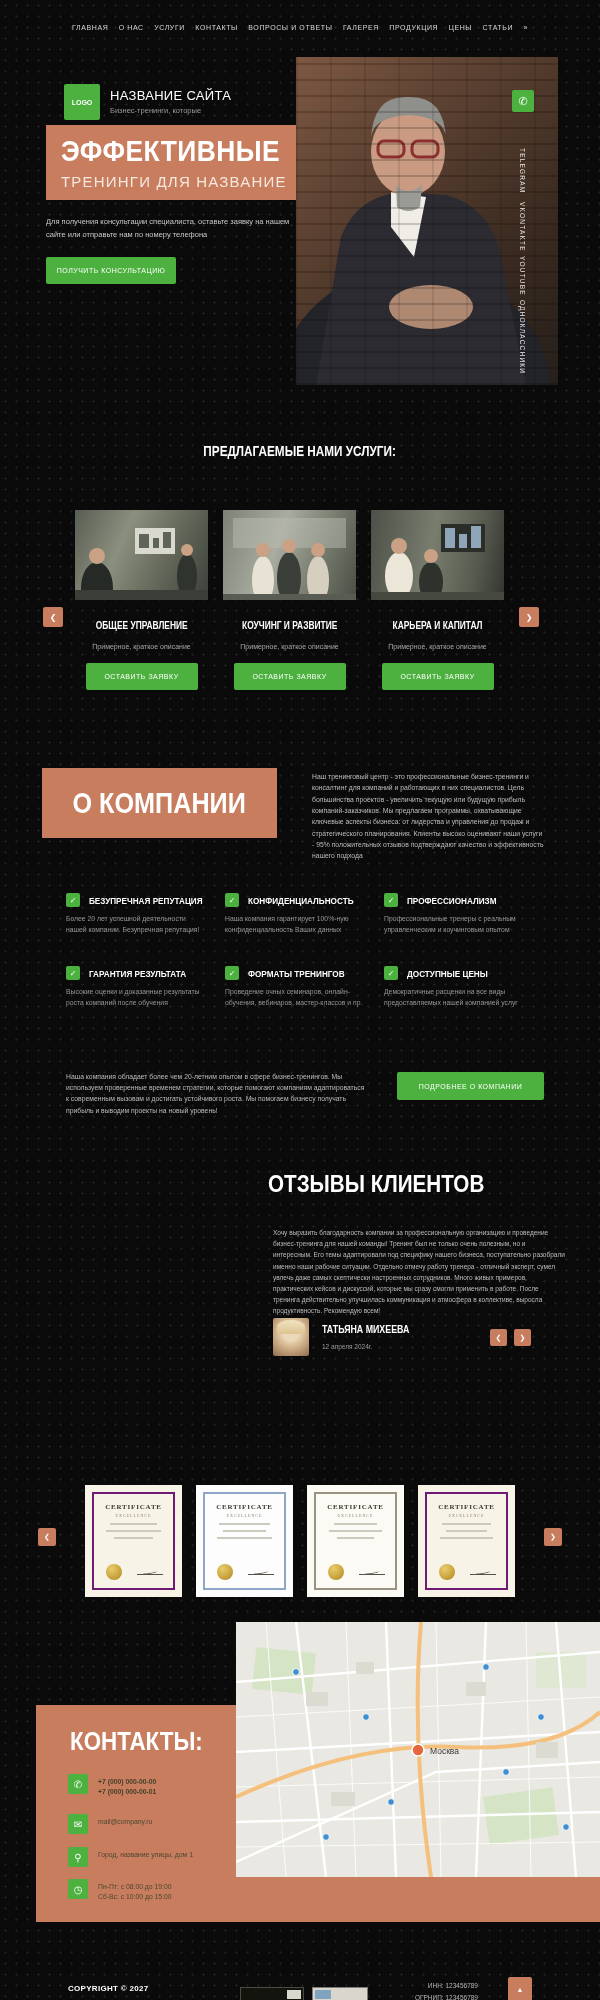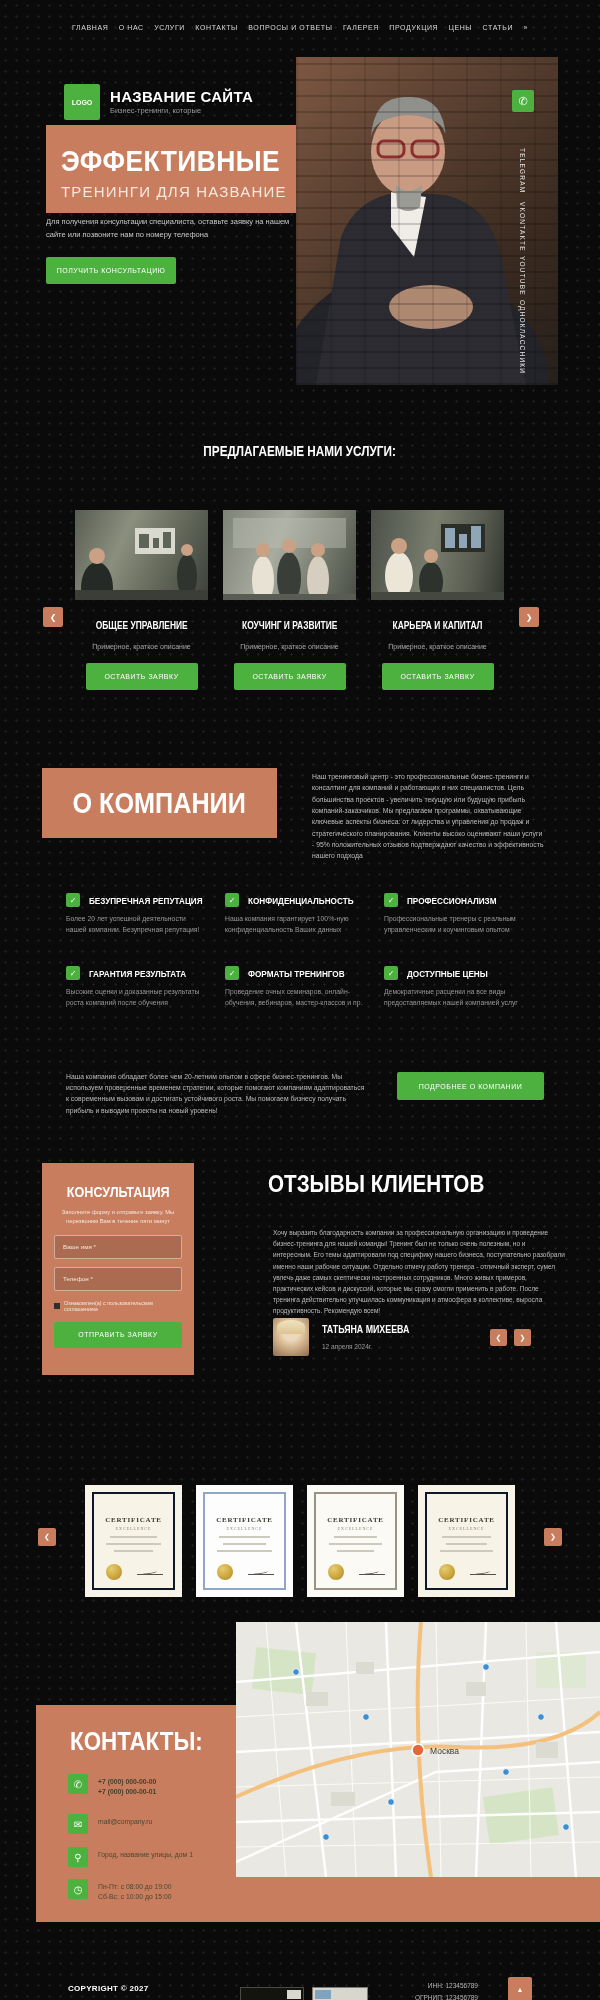--- a/index.html
+++ b/index.html
@@ -11,34 +11,34 @@
   .abs{position:absolute;}
   .cond{transform:scaleX(.84);transform-origin:center;white-space:nowrap;font-weight:800;}
   .cond-l{transform-origin:left center;}
   
   .nav{left:0;top:0;width:600px;height:55px;display:flex;align-items:center;
     justify-content:space-between;padding:0 72px;box-sizing:border-box;}
   .nav a{font-size:7px;color:#d8d8d8;letter-spacing:.6px;text-decoration:none;cursor:pointer;}
   
   .logo-box{left:64px;top:84px;width:36px;height:36px;background:#4db140;border-radius:2px;
     display:flex;align-items:center;justify-content:center;font-size:7px;font-weight:700;color:#fff;cursor:pointer;}
-  .site-name{left:110px;top:88px;font-size:15px;font-weight:700;letter-spacing:.3px;}
+  .site-name{left:110px;top:88px;font-size:13px;font-weight:400;letter-spacing:.3px;}
   .tagline{left:110px;top:106px;font-size:7.5px;color:#9a9a9a;}
   
   .photo{left:296px;top:57px;width:262px;height:328px;overflow:hidden;
     background:linear-gradient(135deg,#7d5843 0%,#5a4030 35%,#3a2a20 70%,#26201b 100%);}
   .photo .bricks{position:absolute;inset:0;
     background:repeating-linear-gradient(0deg,rgba(0,0,0,.18) 0 2px,transparent 2px 16px),
                repeating-linear-gradient(90deg,rgba(0,0,0,.10) 0 2px,transparent 2px 34px);}
   .hero-phone{left:512px;top:90px;width:22px;height:22px;background:#4db140;border-radius:2px;
     display:flex;align-items:center;justify-content:center;font-size:11px;color:#fff;cursor:pointer;}
   .vsoc{left:519px;writing-mode:vertical-rl;font-size:6.5px;letter-spacing:1.2px;color:#e2e2e2;cursor:pointer;}
   
-  .hero-box{left:46px;top:125px;width:250px;height:88px;background:#c87d5e;
-    padding:21px 15px;box-sizing:border-box;}
+  .hero-box{left:46px;top:125px;width:250px;height:75px;background:#c87d5e;
+    padding:11px 15px;box-sizing:border-box;}
   .hero-title{font-size:30px;line-height:1;font-weight:800;letter-spacing:.5px;
     transform:scaleX(.88);transform-origin:left center;white-space:nowrap;}
   .hero-sub{margin-top:7px;font-size:15px;font-weight:300;letter-spacing:1.2px;color:#f6e8e0;white-space:nowrap;}
   .hero-desc{left:46px;top:215px;width:250px;font-size:7.5px;line-height:1.75;color:#c9c9c9;}
   .btn{background:#4db140;color:#fff;border:none;border-radius:2px;font-family:"Liberation Sans",sans-serif;
     font-size:7px;letter-spacing:.5px;display:flex;align-items:center;justify-content:center;cursor:pointer;}
   .hero-cta{left:46px;top:257px;width:130px;height:27px;}
   
   .sec-title{width:600px;text-align:center;font-weight:800;color:#fff;}
   
@@ -84,22 +84,22 @@
     background:radial-gradient(circle at 50% 38%,#ecd9bc 0 26%,#d9bd96 45%,#b3906c 75%,#8d6c4e 100%);}
   .avatar:before{content:"";position:absolute;left:4px;top:2px;width:28px;height:14px;border-radius:50% 50% 0 0;
     background:linear-gradient(#f0e3c0,#ddc391);}
   .rev-name{left:322px;top:1323px;font-size:10.5px;font-weight:800;}
   .rev-date{left:322px;top:1343px;font-size:6.5px;color:#9a9a9a;}
   .rev-arrows{left:490px;top:1329px;display:flex;gap:7px;}
   .rev-arrows .arrow{width:17px;height:17px;font-size:7px;}
   
   .certs{left:0;top:1485px;width:600px;display:flex;justify-content:center;gap:14px;}
   .cert{width:97px;height:112px;background:#f7f3e6;box-sizing:border-box;padding:7px;cursor:pointer;}
-  .cert-in{width:100%;height:100%;border:2px solid #0f172a;box-sizing:border-box;position:relative;
-    display:flex;flex-direction:column;align-items:center;padding-top:22px;}
+  .cert-in{width:100%;height:100%;border:2px solid #701a75;box-sizing:border-box;position:relative;
+    display:flex;flex-direction:column;align-items:center;padding-top:9px;}
   .cert.blue{background:#fdfdfd;} .cert.blue .cert-in{border-color:#8fa6c8;}
   .cert.dark{background:#fbfaf5;} .cert.dark .cert-in{border-color:#9a9383;}
   .cert-word{font-family:"Liberation Serif",serif;font-size:7px;font-weight:700;letter-spacing:.8px;color:#3d3a30;}
   .cert-sub{font-family:"Liberation Serif",serif;font-size:4px;letter-spacing:1px;color:#8a8574;margin-top:2px;}
   .cert-line{height:2px;background:#ccc9bd;margin-top:5px;}
   .seal{position:absolute;left:12px;bottom:8px;width:16px;height:16px;border-radius:50%;
     background:radial-gradient(circle at 35% 30%,#e7cc6f,#c9a33b 60%,#a37f22);}
   .sig{position:absolute;right:10px;bottom:13px;width:26px;height:1px;background:#55504a;}
   .sig:before{content:"";position:absolute;left:6px;top:-4px;width:14px;height:3px;
     border-bottom:1px solid #6a645c;border-radius:50%;transform:rotate(-8deg);}
@@ -166,21 +166,21 @@
   <div class="abs hero-phone">✆</div>
   <div class="abs vsoc" style="top:148px">TELEGRAM</div>
   <div class="abs vsoc" style="top:202px">VKONTAKTE</div>
   <div class="abs vsoc" style="top:256px">YOUTUBE</div>
   <div class="abs vsoc" style="top:300px">ОДНОКЛАССНИКИ</div>
 
   <div class="abs hero-box">
     <div class="hero-title">ЭФФЕКТИВНЫЕ</div>
     <div class="hero-sub">ТРЕНИНГИ ДЛЯ НАЗВАНИЕ</div>
   </div>
-  <div class="abs hero-desc">Для получения консультации специалиста, оставьте заявку на нашем сайте или позвоните нам по номеру телефона</div>
+  <div class="abs hero-desc">Для получения консультации специалиста, оставьте заявку на нашем сайте или отправьте нам по номеру телефона</div>
   <button class="abs btn hero-cta">ПОЛУЧИТЬ КОНСУЛЬТАЦИЮ</button>
 
   <div class="abs sec-title" style="top:443px;font-size:14px;">
     <span class="cond" style="display:inline-block">ПРЕДЛАГАЕМЫЕ НАМИ УСЛУГИ:</span>
   </div>
   <div class="abs arrow" style="left:43px;top:607px;">❮</div>
   <div class="abs arrow" style="left:519px;top:607px;">❯</div>
 
   <div class="abs card" style="left:223px;top:510px;">
     <div class="card-img" style="background:linear-gradient(110deg,#7d8276 0%,#a9aca0 40%,#767b6e 70%,#4a4e45 100%);">
@@ -284,31 +284,20 @@
           <span class="check">✓</span>
         <span class="feat-title">ДОСТУПНЫЕ ЦЕНЫ</span>
         </div>
       <div class="feat-desc">Демократичные расценки на все виды предоставляемых нашей компанией услуг</div>
     </div>
   </div>
 
   <div class="abs about-outro">Наша компания обладает более чем 20-летним опытом в сфере бизнес-тренингов. Мы используем проверенные временем стратегии, которые помогают компаниям адаптироваться к современным вызовам и достигать устойчивого роста. Мы помогаем бизнесу получать прибыль и выводим проекты на новый уровень!</div>
   <button class="abs btn about-btn">ПОДРОБНЕЕ О КОМПАНИИ</button>
 
-  <div class="abs consult">
-    <div class="consult-title cond">КОНСУЛЬТАЦИЯ</div>
-    <div class="consult-sub">Заполните форму и отправьте заявку. Мы перезвоним Вам в течение пяти минут</div>
-    <input class="f-input" placeholder="Ваше имя *" style="">
-    <input class="f-input" placeholder="Телефон *" style="">
-    <div class="agree">
-      <span class="cb"></span>
-      <span>Ознакомлен(а) с пользовательским соглашением</span>
-    </div>
-    <button class="btn consult-btn">ОТПРАВИТЬ ЗАЯВКУ</button>
-  </div>
 
   <div class="abs rev-title">ОТЗЫВЫ КЛИЕНТОВ</div>
   <div class="abs rev-text">Хочу выразить благодарность компании за профессиональную организацию и проведение бизнес-тренинга для нашей команды! Тренинг был не только очень полезным, но и интересным. Его темы адаптировали под специфику нашего бизнеса, поступательно разобрали именно наши рабочие ситуации. Отдельно отмечу работу тренера - отличный эксперт, сумел увлечь даже самых скептически настроенных сотрудников. Много живых примеров, практических кейсов и дискуссий, которые мы сразу смогли применить в работе. После тренинга действительно улучшилась коммуникация и атмосфера в коллективе, выросла продуктивность. Рекомендую всем!</div>
   <div class="abs avatar"></div>
   <div class="abs rev-name"><span class="cond cond-l" style="display:inline-block">ТАТЬЯНА МИХЕЕВА</span></div>
   <div class="abs rev-date">12 апреля 2024г.</div>
   <div class="abs rev-arrows">
     <div class="arrow">❮</div>
     <div class="arrow">❯</div>
   </div>

